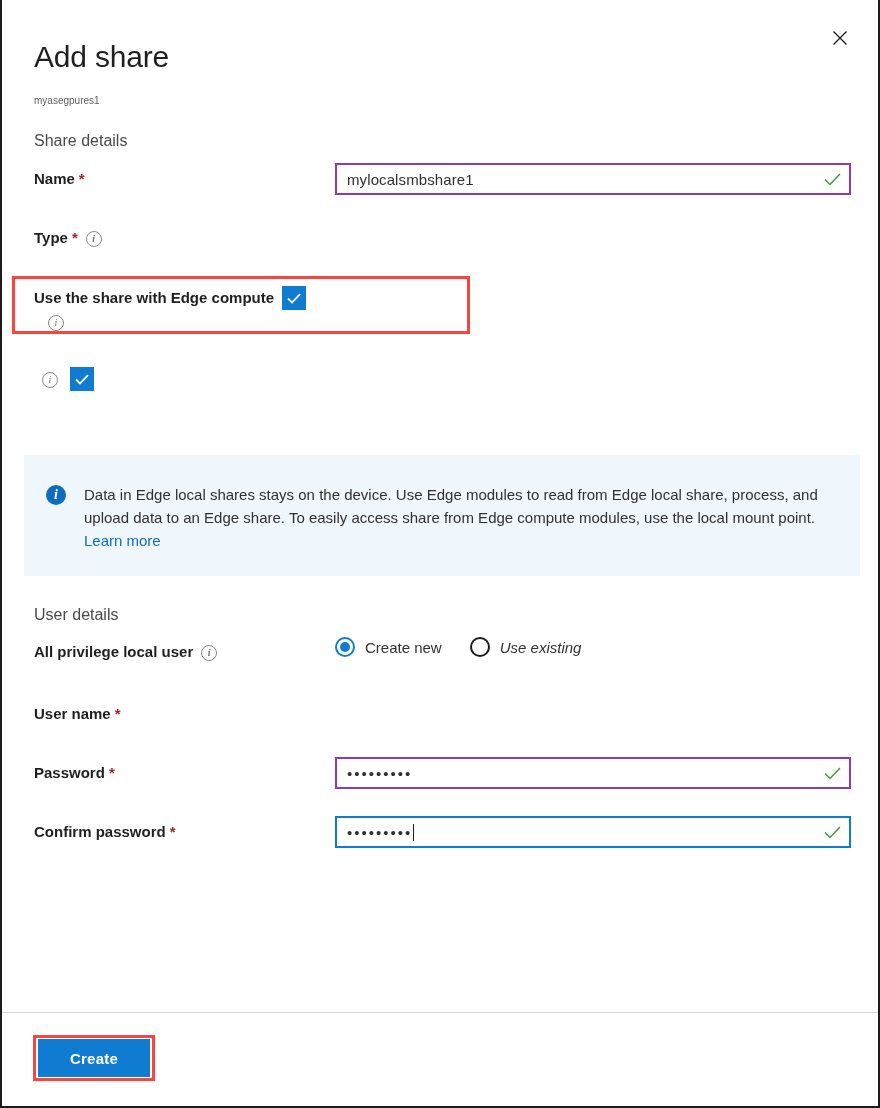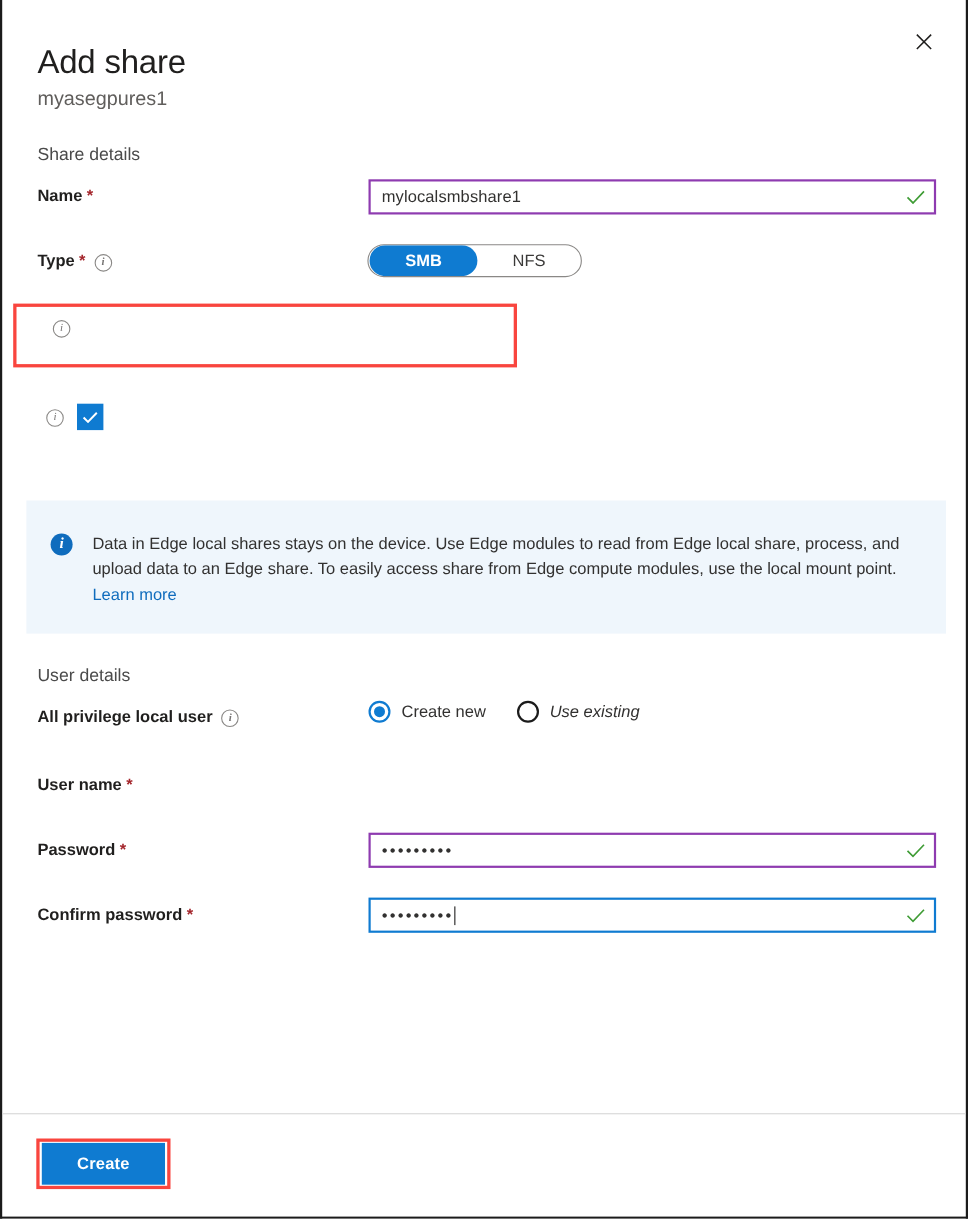--- a/index.html
+++ b/index.html
@@ -34,24 +34,24 @@
   }
   .title {
     font-size: 30px;
     font-weight: 400;
     color: #201f1e;
     line-height: 38px;
     letter-spacing: -0.2px;
     margin-top: 20px;
   }
   .subtitle {
-    font-size: 18px;
+    font-size: 10px;
     color: #605e5c;
     line-height: 18px;
-    margin-top: 4px;
+    margin-top: 16px;
   }
   .close-btn {
     position: absolute;
     right: 22px;
     top: 22px;
     width: 32px;
     height: 32px;
     display: flex;
     align-items: center;
     justify-content: center;
@@ -354,27 +354,31 @@
 
   <div class="row" style="position:absolute; left:0; top:227px;">
     <span class="row-label">
       <span>Type</span>
       <span class="req">*</span>
       <span class="info-ico">
           <span>i</span>
         </span>
     </span>
   </div>
-  <div class="seg-toggle" style="left:332px; top:222px;">
-    <div class="seg on">SMB</div>
-    <div class="seg off">NFS</div>
-  </div>
 
   <div class="redbox" style="left:10px; top:276px; width:458px; height:58px;"></div>
   <div style="position:absolute; left:32px; top:286px; width:420px;">
+    <div style="display:flex; align-items:flex-start;">
+      <span class="row-label" style="line-height:24px;">Use the share with Edge compute</span>
+      <span class="cbx" style="margin-left:8px;">
+        <svg width="14" height="11" viewBox="0 0 14 11">
+          <path d="M1 5.5 L5 9.5 L13 1.2" stroke="#ffffff" stroke-width="1.8" fill="none"></path>
+        </svg>
+      </span>
+    </div>
     <span class="info-ico" style="margin-left:14px; margin-top:4px;">
         <span>i</span>
       </span>
   </div>
 
   <div style="position:absolute; left:32px; top:367px; display:flex; align-items:center;">
     <span class="info-ico">
         <span>i</span>
       </span>
     <span class="cbx" style="margin-left:12px;">

